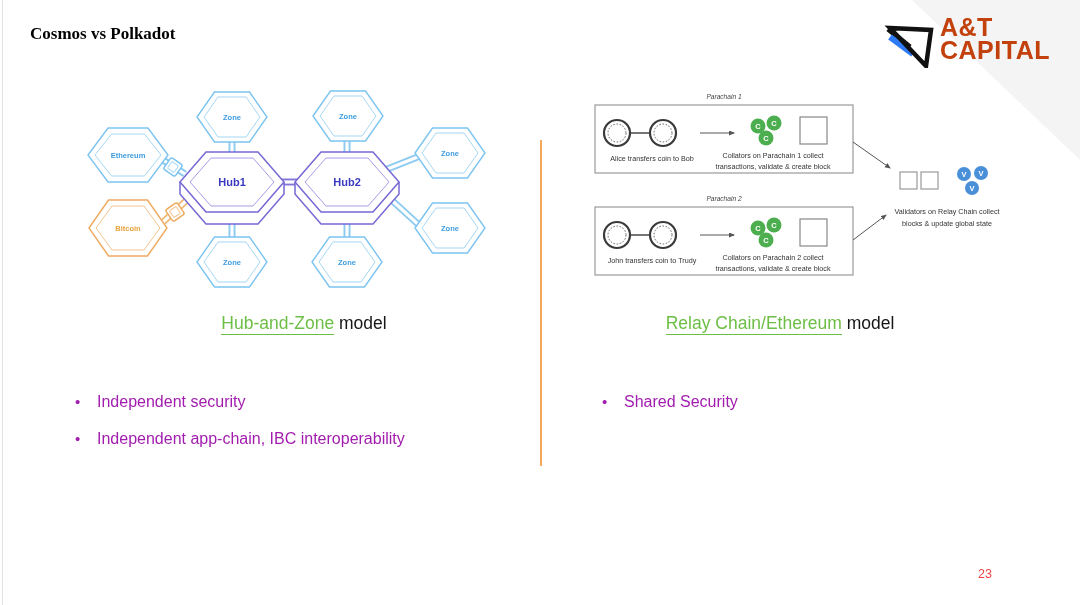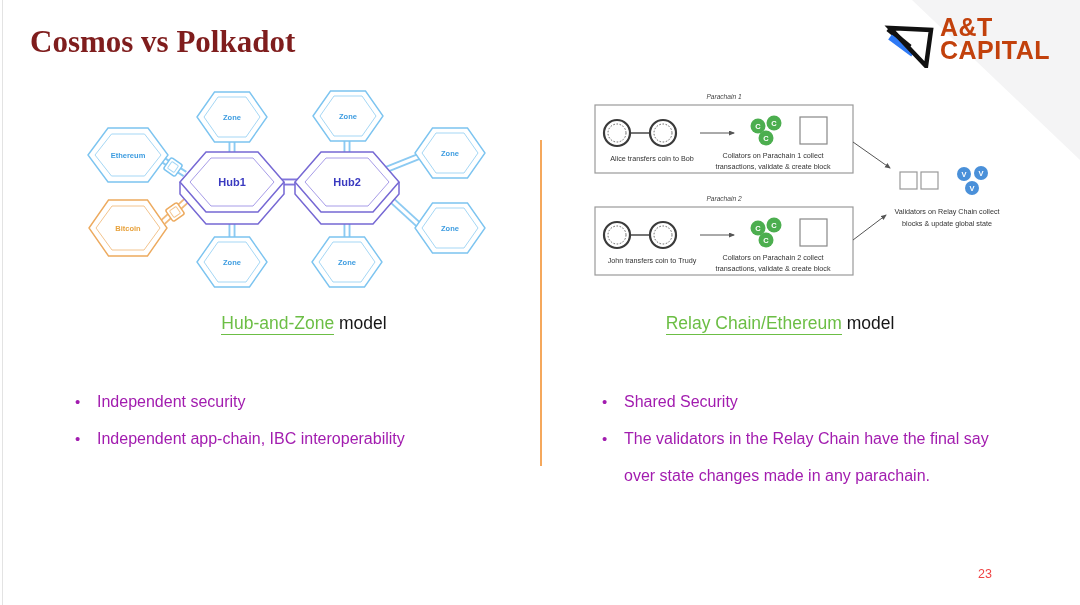--- a/index.html
+++ b/index.html
@@ -2,21 +2,21 @@
 <html><head>
 <meta charset="utf-8">
 <style>
   html,body{margin:0;padding:0;background:#fff;}
   .slide{position:relative;width:1080px;height:605px;background:#ffffff;overflow:hidden;
          font-family:"Liberation Sans",sans-serif;}
   .edge-line{position:absolute;left:2px;top:0;width:1px;height:605px;background:#e3e3e3;}
   .corner-wedge{position:absolute;left:912px;top:0;width:168px;height:160px;
          background:#f4f4f5;clip-path:polygon(0 0,100% 0,100% 100%);}
   .slide-title{position:absolute;left:30px;top:24px;font-family:"Liberation Serif",serif;
-         font-weight:700;font-size:31px;color:#7f1d1d;}
+         font-weight:700;font-size:17px;color:#000000;}
   .logo{position:absolute;left:884px;top:16px;display:flex;align-items:flex-start;gap:4px;}
   .logo-text{font-weight:700;font-size:25px;line-height:23px;color:#c2410c;letter-spacing:0.5px;
          font-family:"Liberation Sans",sans-serif;}
   .divider{position:absolute;left:540px;top:140px;width:2px;height:326px;background:#f5a85c;}
   .diagram-svg{position:absolute;}
   .model-heading{position:absolute;top:313px;font-size:17.5px;color:#161616;text-align:center;}
   .model-link{color:#6cbe45;border-bottom:1.6px solid #6cbe45;padding-bottom:1px;cursor:pointer;}
   .bullets{position:absolute;margin:0;padding:0;list-style:none;font-size:16px;color:#a21caf;}
   .bullets li{display:flex;line-height:37px;}
   .bullets li::before{content:"\2022";width:22px;flex:0 0 22px;font-size:15px;}
@@ -232,19 +232,16 @@
         <span>Independent security</span>
       </li>
     <li>
         <span>Independent app-chain, IBC interoperability</span>
       </li>
   </ul>
   <ul class="bullets" style="left:602px;top:383px;width:398px;">
     <li>
         <span>Shared Security</span>
       </li>
-    <li>
-        <span>The validators in the Relay Chain have the final say over state changes made in any parachain.</span>
-      </li>
   </ul>
 
   <div class="page-number">23</div>
 </div>
 
 </body></html>

